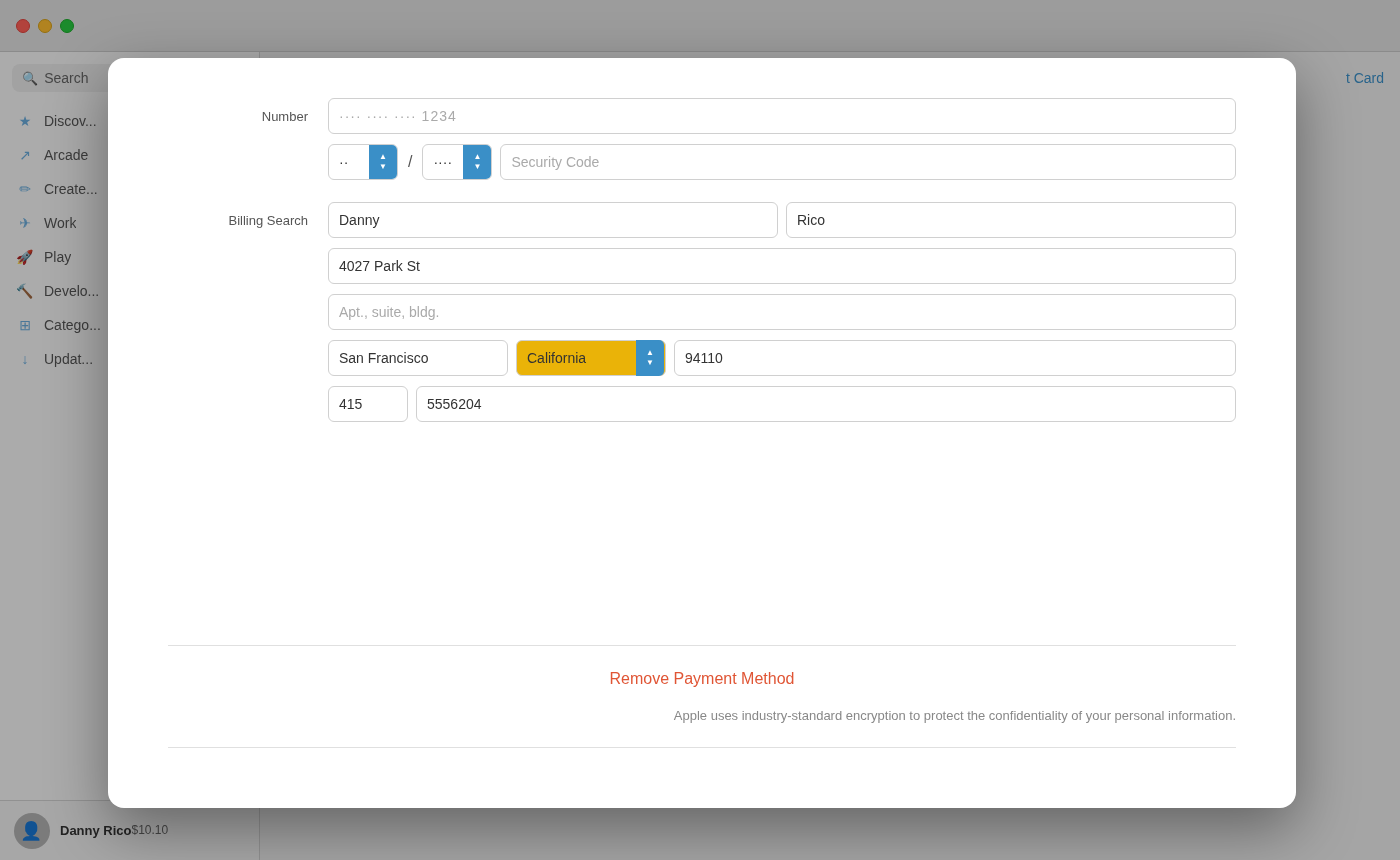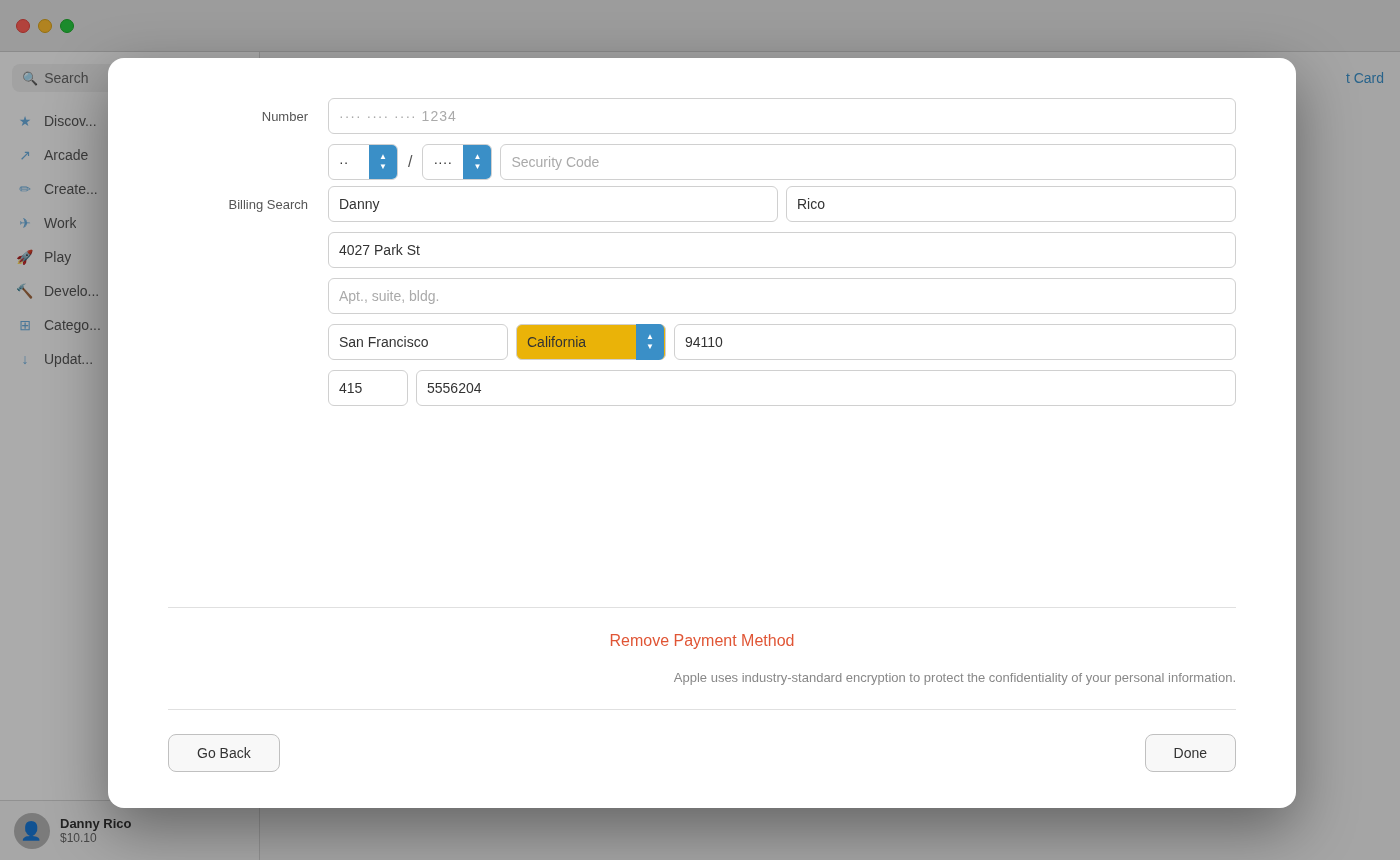--- a/index.html
+++ b/index.html
@@ -137,21 +137,21 @@
       background: #b0b0b0;
       display: flex;
       align-items: center;
       justify-content: center;
       font-size: 18px;
       color: #777;
     }
 
     .user-info {
       display: flex;
-      flex-direction: column;
+      flex-direction: row;
     }
 
     .user-name {
       font-size: 13px;
       font-weight: 600;
       color: #333;
     }
 
     .user-balance {
       font-size: 12px;
@@ -183,21 +183,21 @@
     }
 
     
     .form-section {
       flex: 1;
     }
 
     .form-row {
       display: flex;
       align-items: flex-start;
-      margin-bottom: 6px;
+      margin-bottom: 22px;
     }
 
     .form-label {
       width: 160px;
       min-width: 160px;
       text-align: right;
       padding-right: 20px;
       font-size: 13px;
       color: #555;
       padding-top: 10px;
@@ -505,17 +505,13 @@
   </div>
 
   <div class="divider"></div>
 
   <div class="remove-payment">Remove Payment Method</div>
 
   <div class="privacy-text">Apple uses industry-standard encryption to protect the confidentiality of your personal information.</div>
 
   <div class="bottom-divider"></div>
 
-  <div class="action-buttons">
-    <button class="btn">Go Back</button>
-    <button class="btn">Done</button>
-  </div>
 </div>
 
 </body></html>

